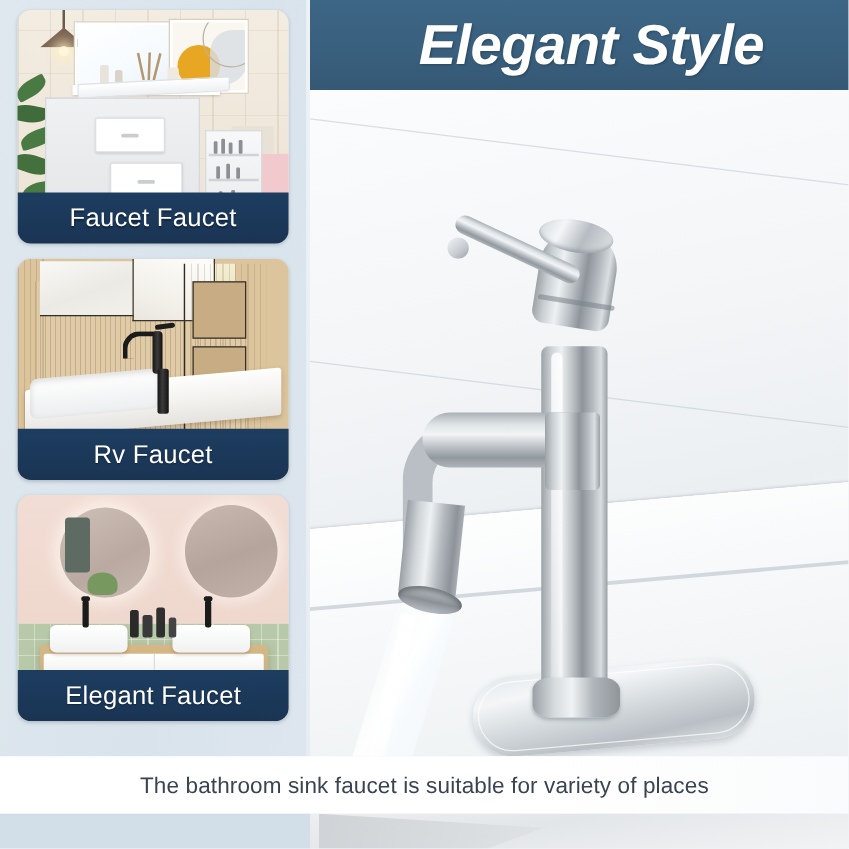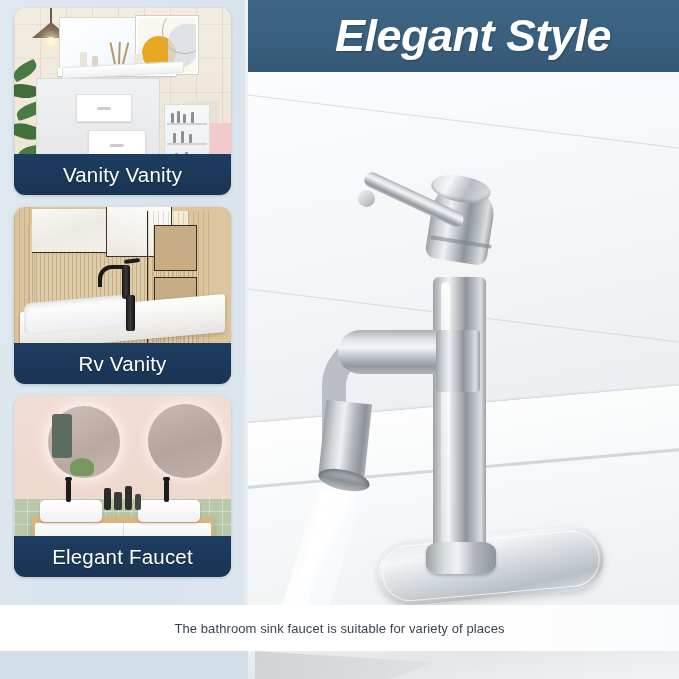--- a/index.html
+++ b/index.html
@@ -318,21 +318,21 @@
 
   
   #caption-band {
     position: absolute;
     left: 0; top: 605px; width: 679px; height: 46px;
     background: linear-gradient(90deg,#ffffff 0%,#ffffff 62%,#fafbfc 100%);
     display: flex; align-items: center; justify-content: center;
   }
   #caption-text {
     color: #3a4450;
-    font-size: 13px;
+    font-size: 18px;
     letter-spacing: .1px;
     white-space: nowrap;
   }
   #footer-left {
     position:absolute; left:0; top:651px; width:248px; height:28px;
     background:#d3dfe8;
   }
   #footer-right {
     position:absolute; left:248px; top:651px; width:431px; height:28px;
     background: linear-gradient(170deg,#eceef0 0%,#e3e6e9 40%,#f2f3f5 100%);
@@ -399,21 +399,21 @@
           <div class="s1-vial" style="left:12px;top:6px;height:12px;"></div>
           <div class="s1-vial" style="left:18px;top:9px;height:9px;"></div>
           <div class="s1-vial" style="left:26px;top:7px;height:11px;"></div>
           <div class="s1-vial" style="left:8px;top:28px;height:10px;"></div>
           <div class="s1-vial" style="left:16px;top:26px;height:12px;"></div>
           <div class="s1-vial" style="left:24px;top:29px;height:9px;"></div>
           <div class="s1-vial" style="left:10px;top:48px;height:10px;"></div>
           <div class="s1-vial" style="left:20px;top:47px;height:11px;"></div>
         </div>
       </div>
-      <div class="thumb-label">Vanity Vanity</div>
+      <div class="thumb-label">Faucet Faucet</div>
     </div>
 
     <div class="thumb" id="thumb-2">
       <div class="thumb-scene">
         <div class="s2-bg"></div>
         <div class="s2-woodwall"></div>
         <div class="s2-leftwall"></div>
         <div class="s2-window"></div>
         <div class="s2-mirror"></div>
         <div class="s2-mirror2"></div>
@@ -424,21 +424,21 @@
         <div class="s2-counter"></div>
         <div class="s2-basin"></div>
         <div class="s2-faucet-spout"></div>
         <div class="s2-faucet-neck"></div>
         <div class="s2-faucet-base"></div>
         <div class="s2-faucet-lever"></div>
         <div class="s2-lowerdoor"></div>
         <div class="s2-cutout"></div>
         <div class="s2-knob"></div>
       </div>
-      <div class="thumb-label">Rv Vanity</div>
+      <div class="thumb-label">Rv Faucet</div>
     </div>
 
     <div class="thumb" id="thumb-3">
       <div class="thumb-scene">
         <div class="s3-wall"></div>
         <div class="s3-tile"></div>
         <div class="s3-mirror s3-m1">
           <div class="s3-m1-inner"></div>
           <div class="s3-m1-plant"></div>
         </div>

